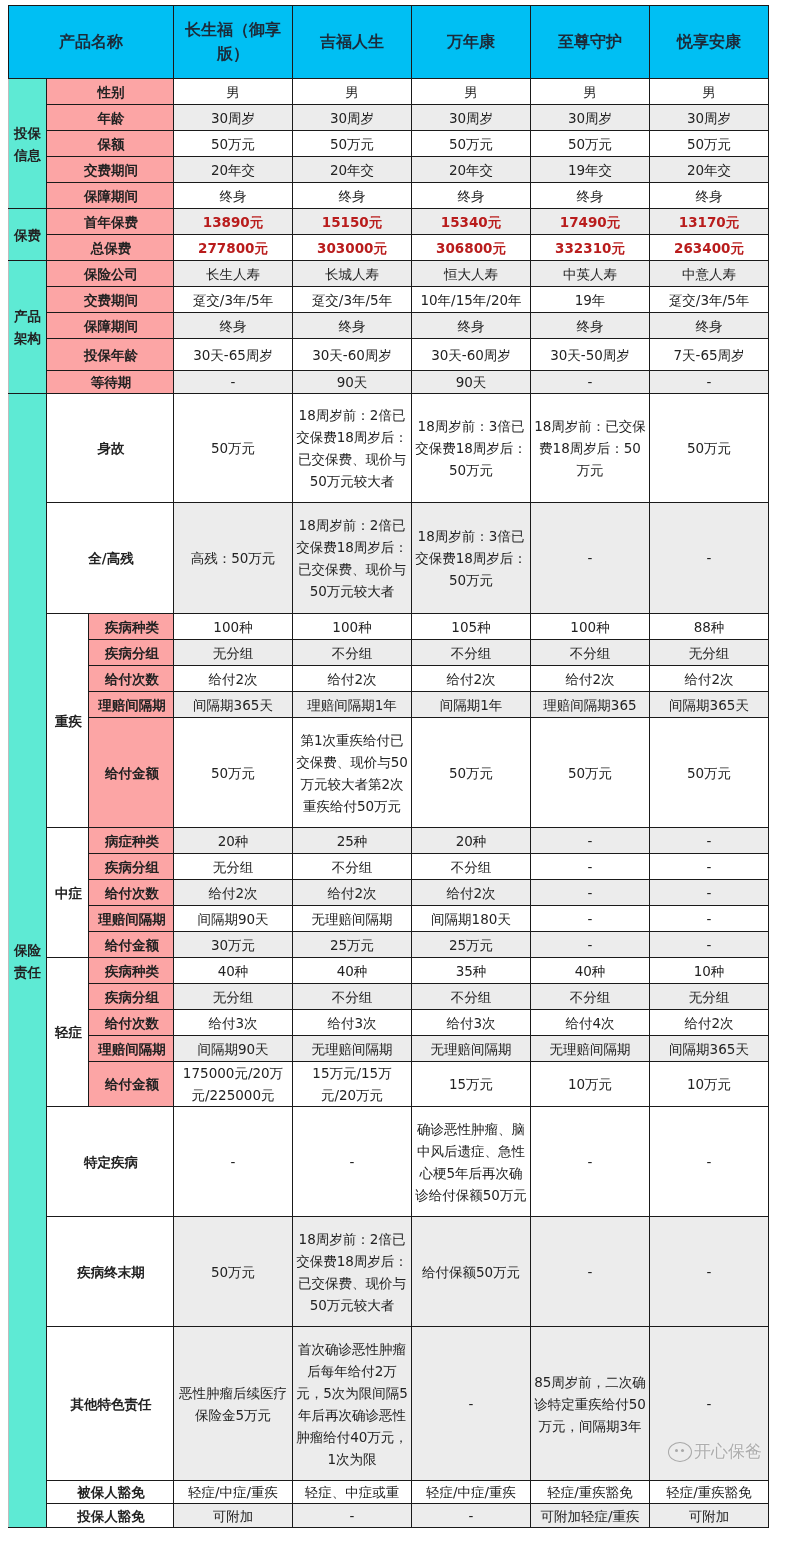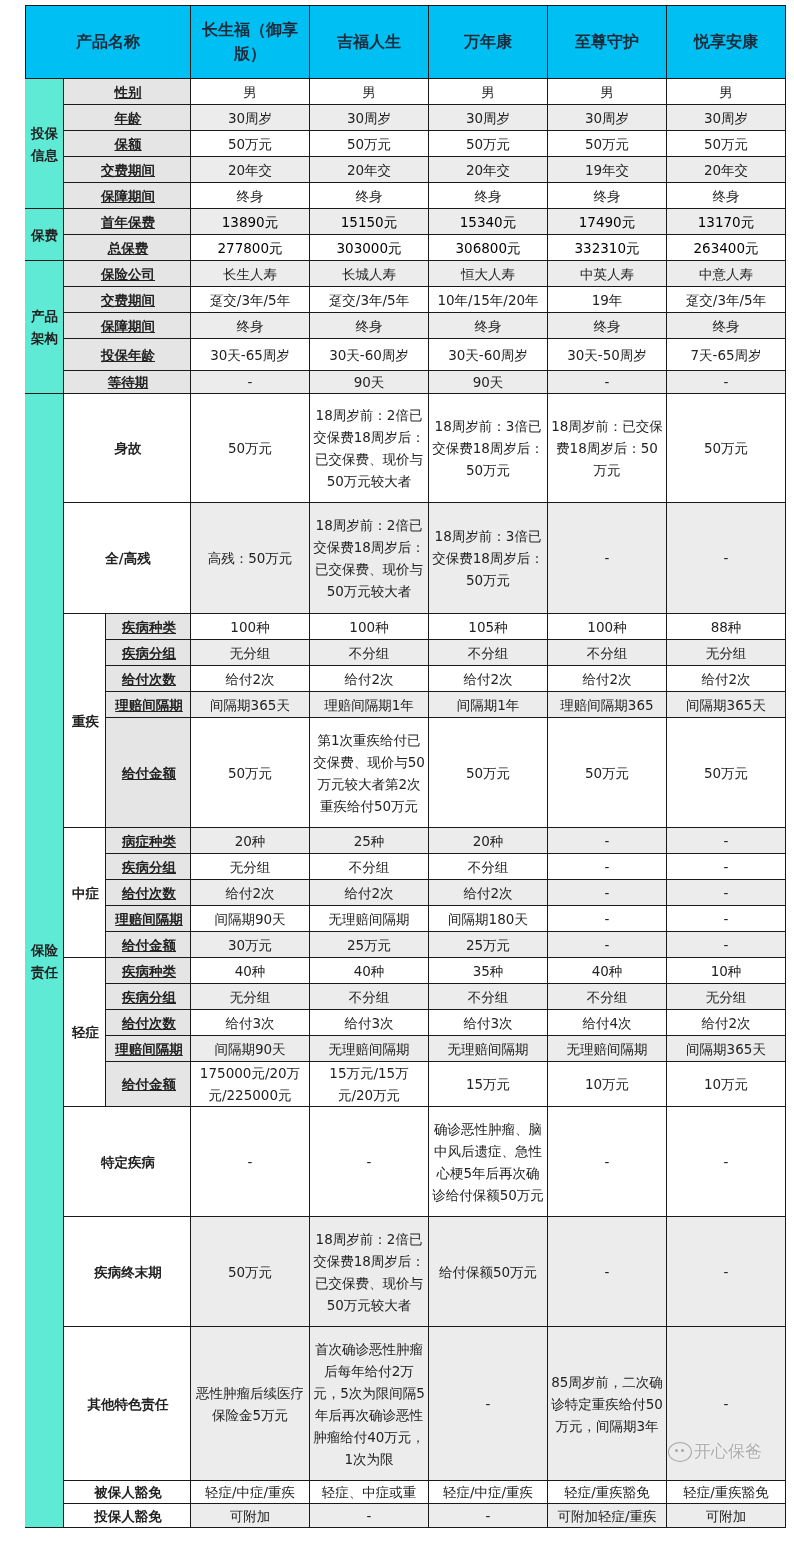--- a/index.html
+++ b/index.html
@@ -1,27 +1,27 @@
 <!DOCTYPE html>
 <html><head>
 <meta charset="utf-8">
 <style>
   html, body { margin: 0; padding: 0; background: #ffffff; }
   body { width: 794px; height: 1559px; position: relative; overflow: hidden;
          font-family: "DejaVu Sans", "Liberation Sans", sans-serif; color: #222; }
-  table.cmp { position: absolute; left: 25px; top: 5px; border-collapse: collapse;
+  table.cmp { position: absolute; left: 8px; top: 5px; border-collapse: collapse;
               table-layout: fixed; width: 760px; }
   table.cmp td, table.cmp th { border: 1px solid #1a1a1a; padding: 0 2px; text-align: center;
               vertical-align: middle; font-size: 13.5px; line-height: 22px; overflow: hidden; }
   table.cmp th { background: #00bff3; color: #1b2b3a; font-weight: bold; font-size: 16px; height: 72px; line-height: 24px; }
   .grp { font-weight: bold; font-size: 15px; line-height: 22px; background: #5eead4; border-left-color: #bdbdbd !important; }
   .sub { font-weight: bold; font-size: 15px; text-align: right; padding-left: 4px !important; background:#fff; }
-  .lbl { font-weight: bold; font-size: 14px; text-align: right; padding-left: 4px !important; background:#e5e5e5;text-decoration:underline; }
+  .lbl { font-weight: bold; font-size: 14px; text-align: right; padding-left: 4px !important; background:#fca5a5; }
   .g { background: #ececec; }
-  .red { color: #000000; font-weight: normal; }
+  .red { color: #b91c1c; font-weight: bold; }
   .wm { position: absolute; left: 668px; top: 1440px; font-size: 17px; color: rgba(160,160,160,0.85);
         display: flex; align-items: center; gap: 2px; text-shadow: 0 0 2px #fff; }
   .wm .bubble { width: 22px; height: 18px; border: 1.5px solid rgba(150,150,150,0.8); border-radius: 50%;
         display: inline-block; position: relative; }
   .wm .bubble::after { content: ""; position: absolute; left: 6px; top: 6px; width: 3px; height: 3px;
         background: rgba(150,150,150,0.8); border-radius: 50%; box-shadow: 6px 0 0 rgba(150,150,150,0.8); }
 </style>
 </head>
 <body>
 

